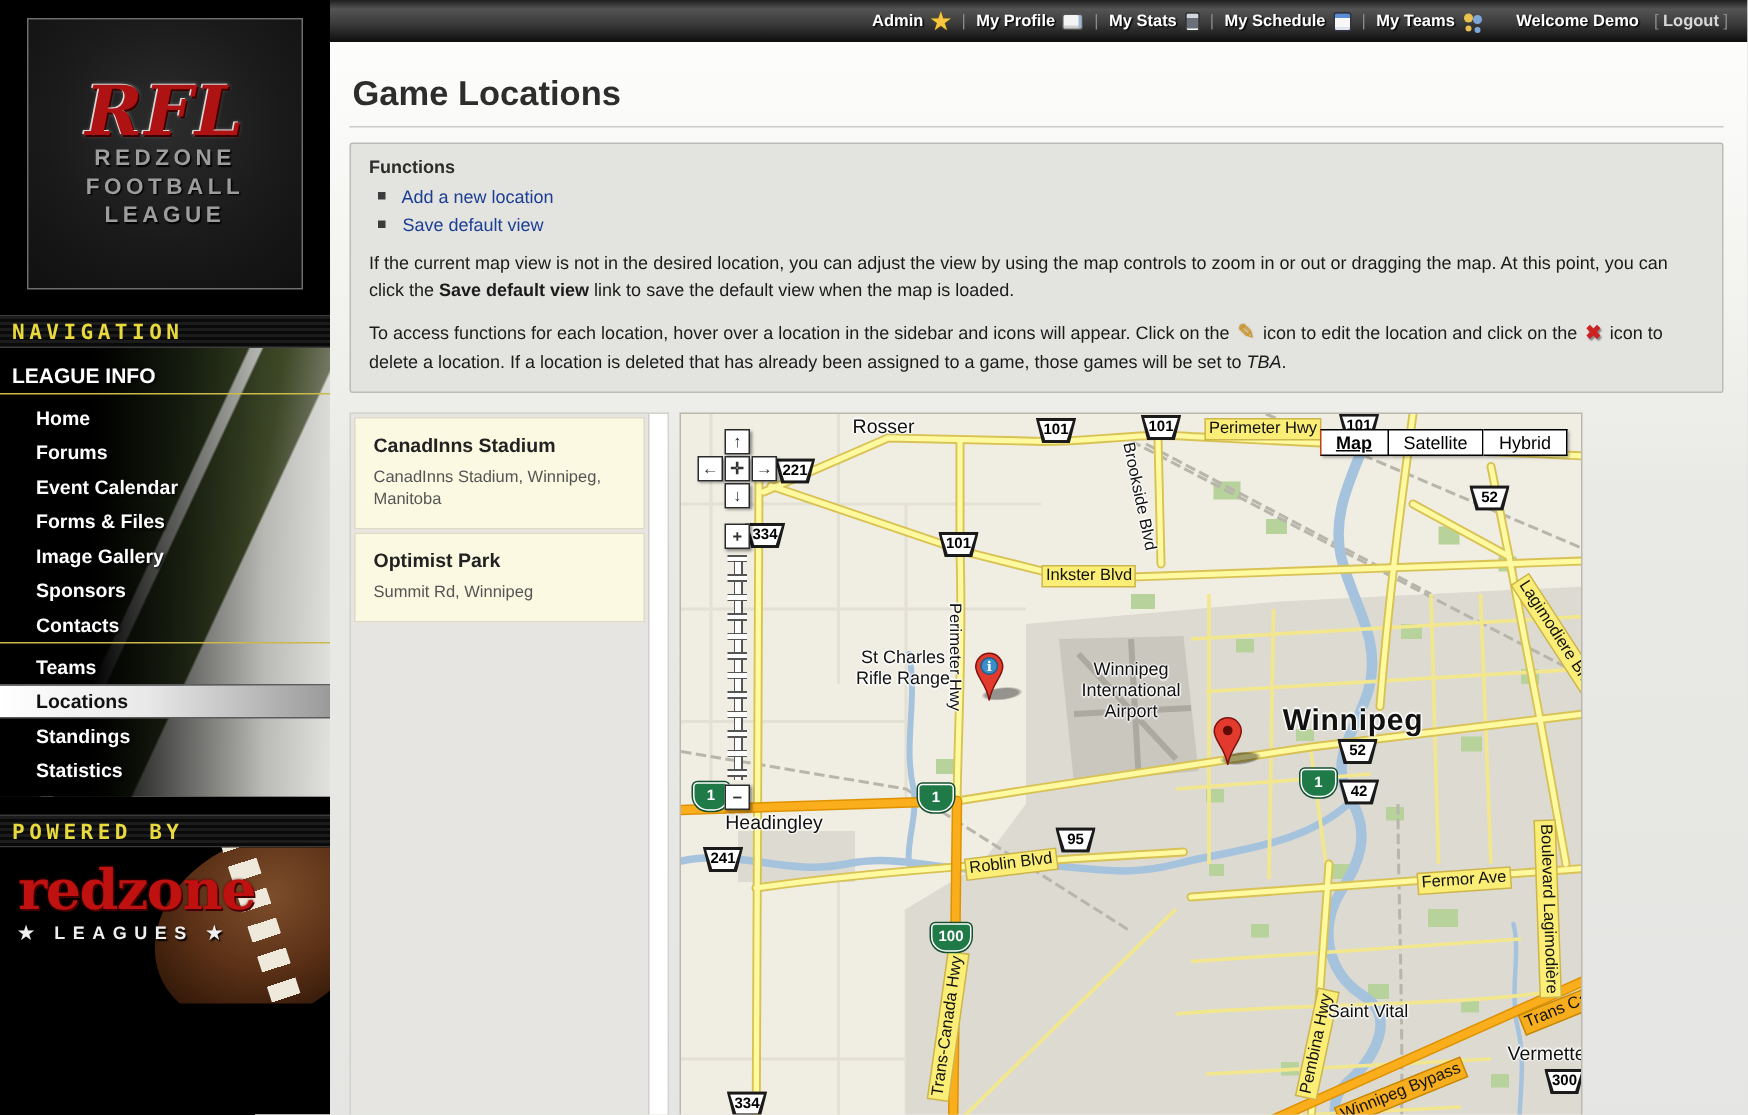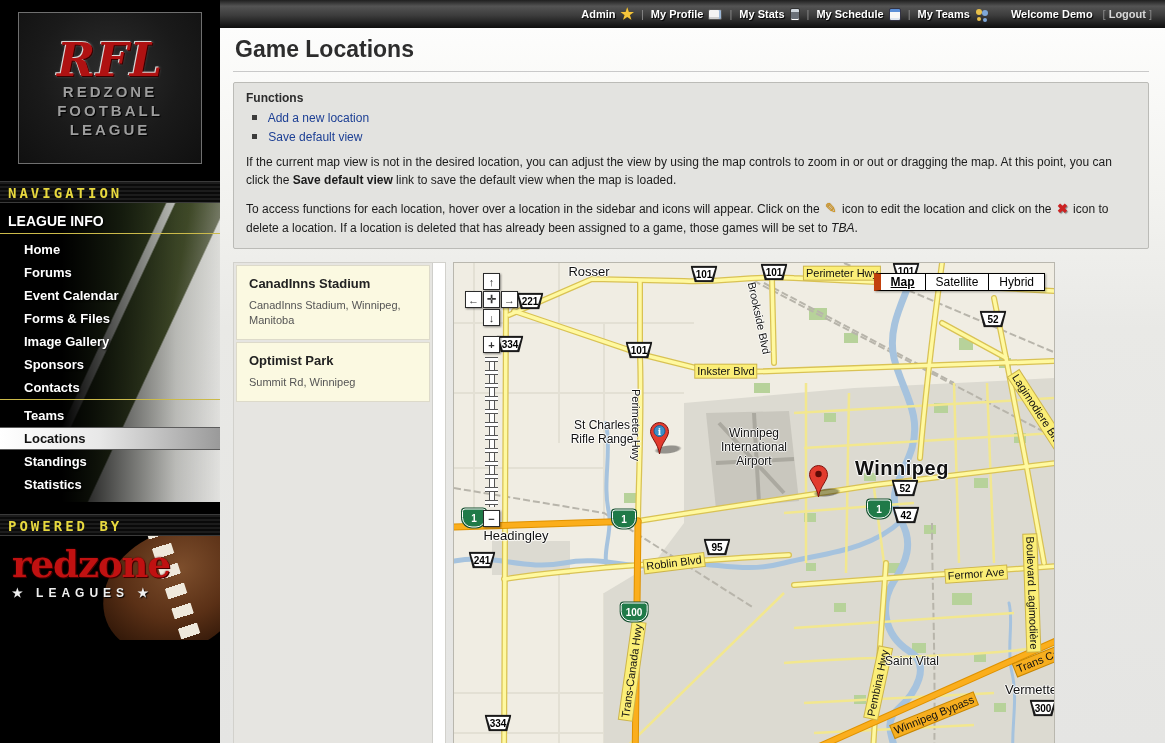--- a/index.html
+++ b/index.html
@@ -1,21 +1,21 @@
 <!DOCTYPE html>
 <html><head>
 <meta charset="utf-8">
 <style>
   * { margin:0; padding:0; box-sizing:border-box; }
   html,body { width:1165px; height:743px; overflow:hidden; }
   body { font-family:"Liberation Sans", sans-serif; background:#E5E5E3; position:relative; }
 
   
   .sidebar { position:absolute; left:0; top:0; width:220px; height:743px; background:#000; z-index:5; }
-  .logo-box { margin:12px 18px 0 18px; height:152px; background:radial-gradient(circle at 50% 40%, #2d2d2d 0%, #1a1a1a 55%, #101010 100%);
+  .logo-box { margin:12px 18px 0 18px; height:181px; background:radial-gradient(circle at 50% 40%, #2d2d2d 0%, #1a1a1a 55%, #101010 100%);
     border:1px solid #6f6f6f; display:flex; flex-direction:column; align-items:center; justify-content:center; }
   .logo-abbr { font-family:"DejaVu Serif", serif; font-style:italic; font-weight:bold; font-size:46px; line-height:44px;
     color:#AF1212; text-shadow:-1px -1px 0 #d9d9d9, 1px 1px 0 #3a0000, 0 0 3px #888; letter-spacing:1px; }
   .logo-line { color:#9d9d9d; font-weight:bold; font-size:15px; letter-spacing:3px; line-height:19px; text-shadow:1px 1px 1px #000; }
   .logo-line:first-of-type { margin-top:8px; }
 
   .led-bar { margin-top:17px; height:22px; line-height:22px; padding-left:8px; color:#E8D93F;
     font-family:"DejaVu Sans Mono", monospace; font-weight:bold; font-size:14px; letter-spacing:3px;
     background:repeating-linear-gradient(to bottom, #1c1c1c 0 2px, #0a0a0a 2px 4px);
     border-top:1px solid #3a3a3a; border-bottom:1px solid #3a3a3a; }
@@ -63,21 +63,21 @@
   .tb-icon[data-icon="teams"] { width:14px; height:14px; }
   .tb-icon[data-icon="teams"]::before { content:""; position:absolute; left:1px; top:2px; width:6px; height:6px; border-radius:50%;
     background:#e8c04a; box-shadow:0 7px 0 -1px #e8c04a, 6px 1px 0 0 #7ea7d8, 6px 8px 0 -1px #7ea7d8; }
   .tb-welcome { color:#fff; font-weight:bold; font-size:11px; margin-left:22px; text-shadow:1px 1px 1px #000; }
   .tb-bracket { color:#8a8a8a; font-size:11px; margin:0 3px; }
   .tb-bracket.l { margin-left:10px; }
   .tb-logout { color:#d8d8d8; font-weight:bold; font-size:11px; cursor:pointer; text-decoration:none; }
 
   
   .main { height:715px; background:linear-gradient(to bottom, #FDFDFC 0%, #F3F3F0 160px, #E9E9E6 300px, #E5E5E3 100%);
-    padding:4px 16px 0 13px; }
+    padding:17px 16px 0 13px; }
   .page-title { font-size:23px; font-weight:bold; color:#2d2d2d; padding:4px 0 8px 2px; border-bottom:1px solid #C9C9C9; margin-bottom:10px; }
 
   .functions-box { border:1px solid #BBBBB7; background:#E3E3E0; border-radius:2px; padding:8px 12px 11px 12px; margin-bottom:13px; }
   .functions-title { font-size:12px; font-weight:bold; color:#2c2c2c; margin-bottom:6px; }
   .fn-link-row { font-size:12px; margin:5px 0 2px 6px; }
   .fn-bullet { display:inline-block; width:5px; height:5px; background:#3c3c3c; margin-right:8px; vertical-align:2px; }
   .fn-link { color:#1C3F94; text-decoration:none; cursor:pointer; }
   .fn-para { font-size:12px; color:#1b1b1b; line-height:1.5; margin-top:9px; }
   .pencil-icon { color:#D99A1E; font-size:14px; text-shadow:0 0 1px #8a5a00; padding:0 2px; }
   .x-icon { color:#CC2222; font-weight:bold; font-size:13px; text-shadow:1px 1px 1px #888; padding:0 2px; }
@@ -118,21 +118,21 @@
   .pan-btn { position:absolute; width:17px; height:17px; background:#fff; border:1px solid #2b2b2b; box-shadow:1px 1px 2px rgba(0,0,0,.45);
     display:flex; align-items:center; justify-content:center; font-size:11px; font-weight:bold; color:#333; cursor:pointer; z-index:5; }
   .zoom-ladder { position:absolute; left:31px; top:94px; width:13px; height:150px; z-index:5; cursor:pointer;
     background-image:
       repeating-linear-gradient(to bottom, #555 0 1px, #fff 1px 4px, #555 4px 5px, rgba(0,0,0,0) 5px 13px),
       linear-gradient(to right, rgba(0,0,0,0) 0 4px, #555 4px 5px, #fff 5px 9px, #555 9px 10px, rgba(0,0,0,0) 10px); }
 
   .map-type-group { position:absolute; top:10px; right:9px; display:flex; z-index:6; }
   .map-type-btn { background:#fff; border:1px solid #000; border-left:none; height:18px; line-height:16px; padding:0 10px;
     font-size:12px; color:#000; cursor:pointer; box-shadow:1px 1px 2px rgba(0,0,0,.35); }
-  .map-type-btn:first-child { border-left:7px solid #c2410c;text-decoration:underline; }
+  .map-type-btn:first-child { border-left:1px solid #c2410c;text-decoration:underline; }
   .map-type-btn.active { font-weight:bold; }
 </style>
 </head>
 <body>
 
 <aside class="sidebar">
   <div class="logo-box">
     <div class="logo-abbr">RFL</div>
     <div class="logo-line">REDZONE</div>
     <div class="logo-line">FOOTBALL</div>

